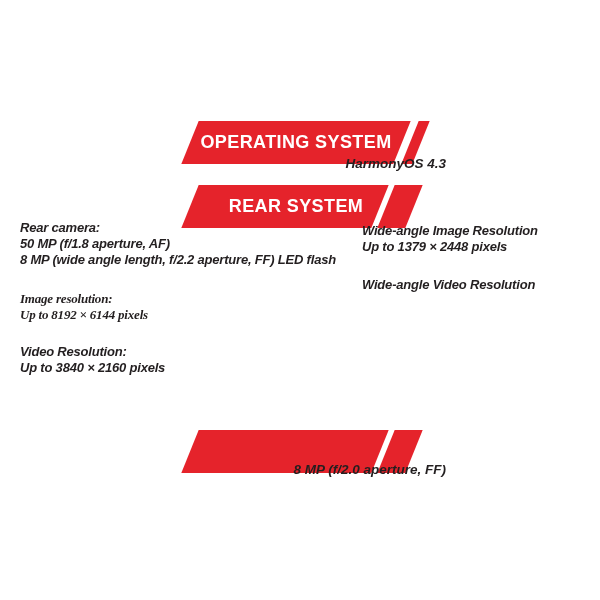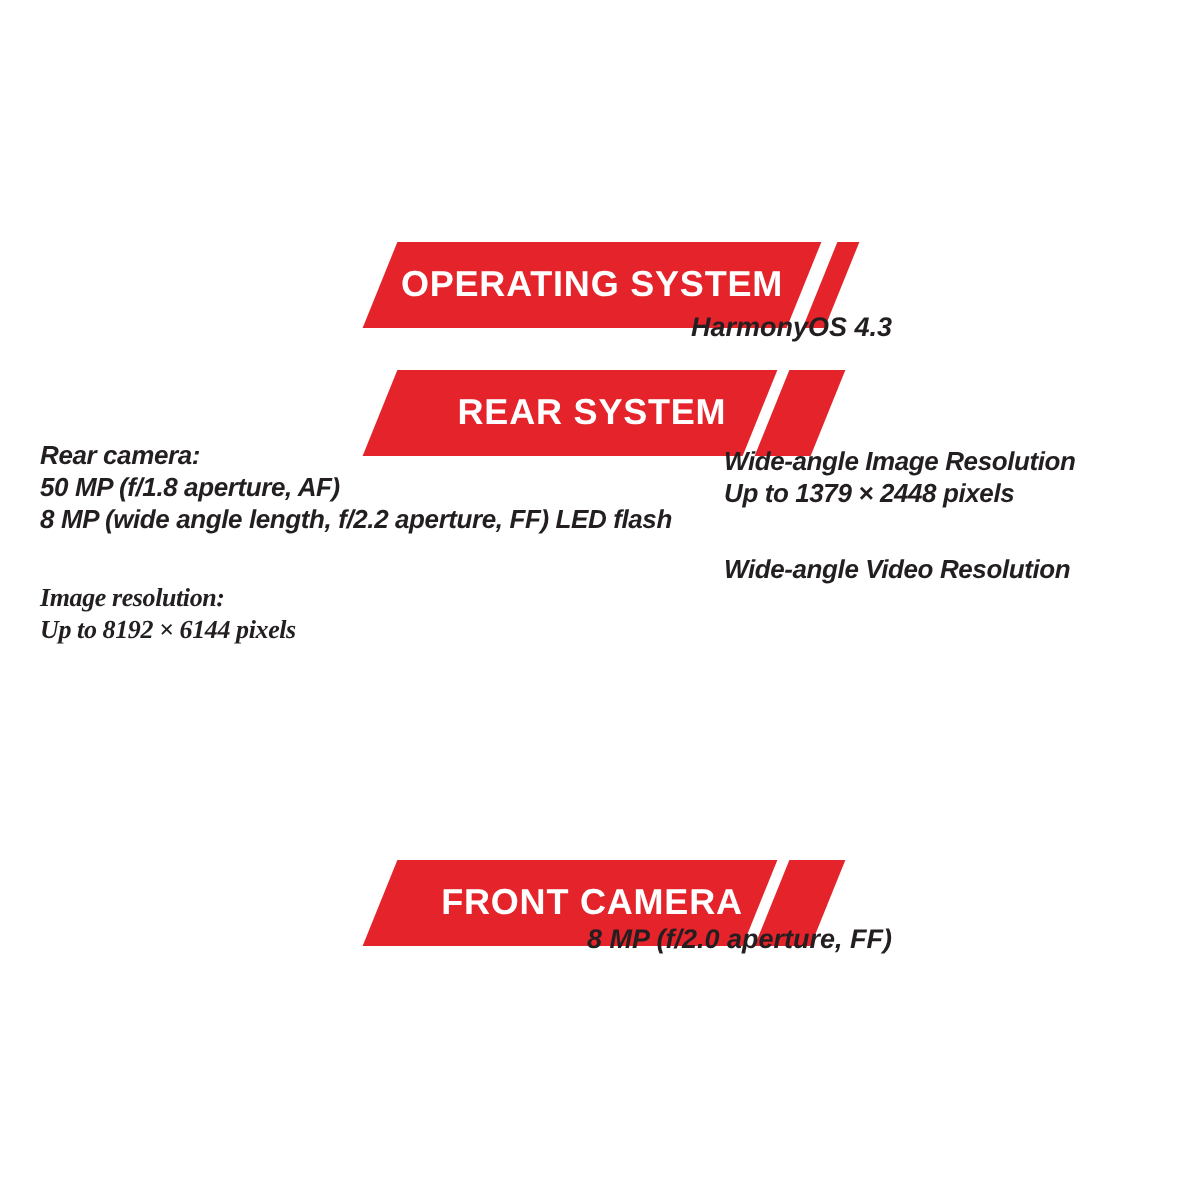--- a/index.html
+++ b/index.html
@@ -112,29 +112,32 @@
 
   <div class="spec-block col-left blk-l1">
     <div>Rear camera:</div>
     <div>50 MP (f/1.8 aperture, AF)</div>
     <div>8 MP (wide angle length, f/2.2 aperture, FF) LED flash</div>
   </div>
   <div class="spec-block col-left blk-l2">
     <div>Image resolution:</div>
     <div>Up to 8192 × 6144 pixels</div>
   </div>
+  <div class="spec-block col-left blk-l3">
+    <div>Video Resolution:</div>
+    <div>Up to 3840 × 2160 pixels</div>
+  </div>
 
   <div class="spec-block col-right blk-r1">
     <div>Wide-angle Image Resolution</div>
     <div>Up to 1379 × 2448 pixels</div>
   </div>
   <div class="spec-block col-right blk-r2">
     <div>Wide-angle Video Resolution</div>
   </div>
 
   <div class="banner narrow banner-front">
     <div class="ribbon-body"></div>
     <div class="ribbon-tail"></div>
-    <div class="ribbon-label">FRONT CAMERA</div>
   </div>
   <div class="center-value value-front">8 MP (f/2.0 aperture, FF)</div>
 
 </div>
 
 </body></html>

